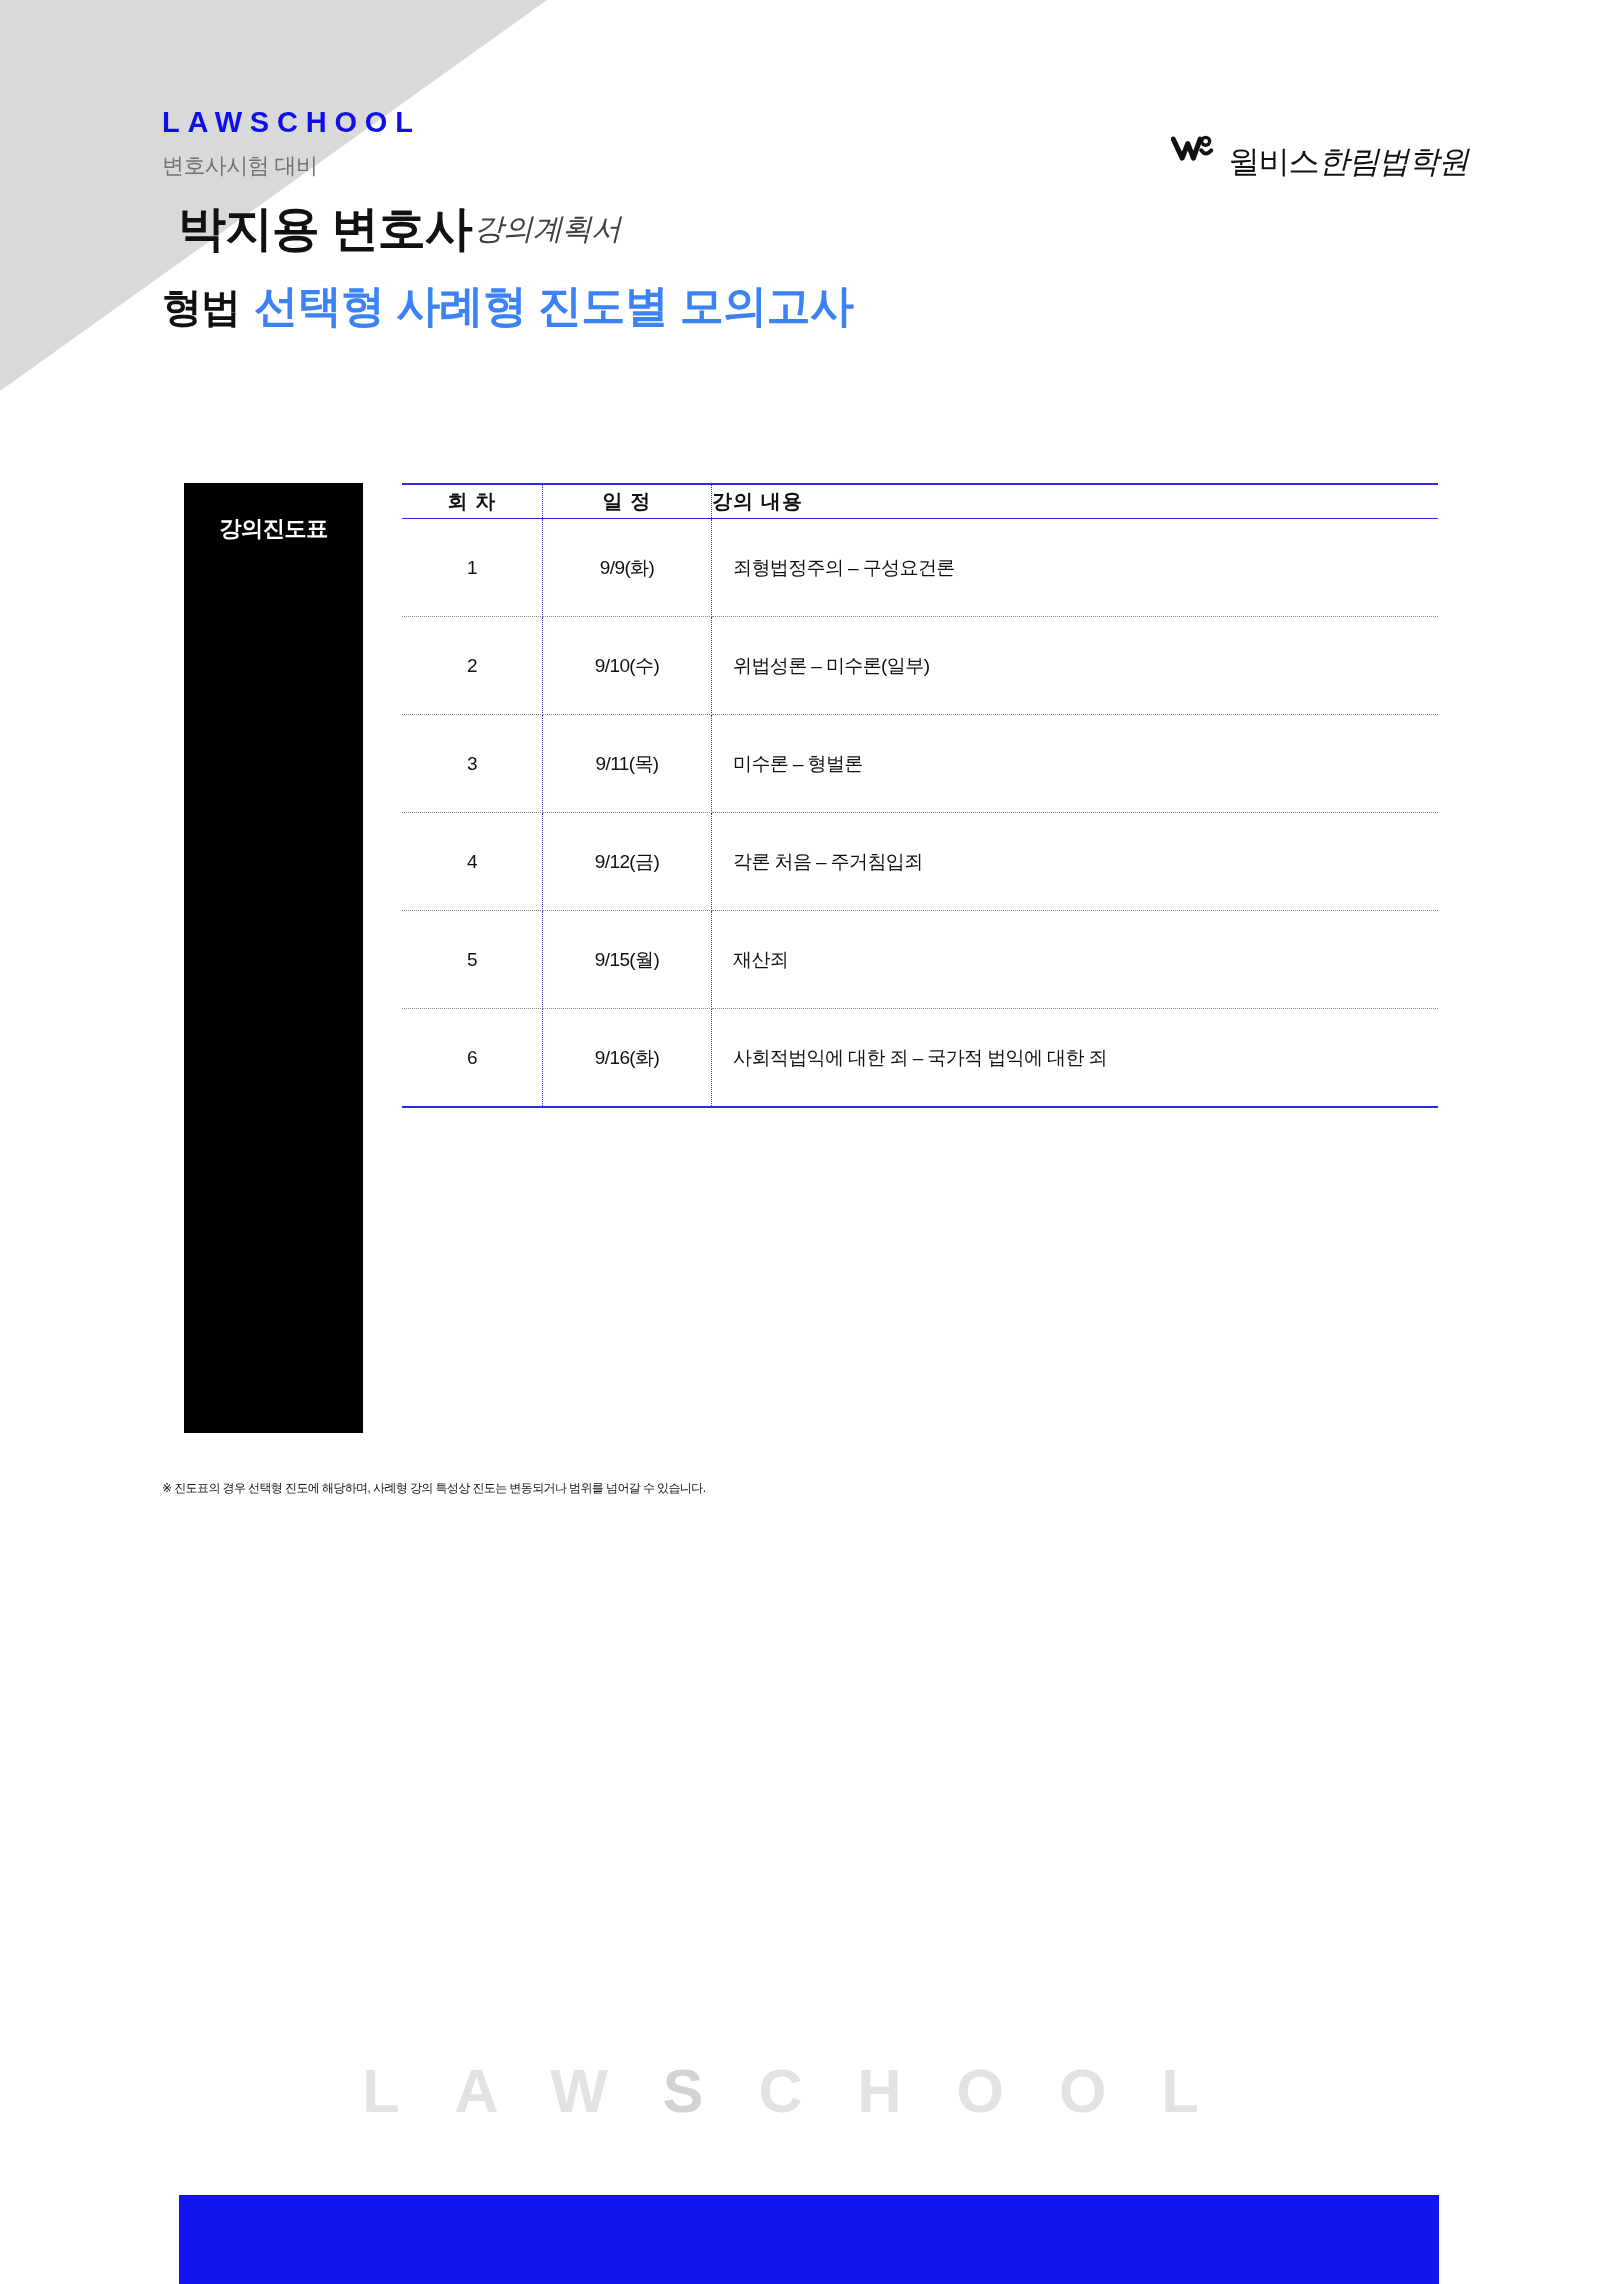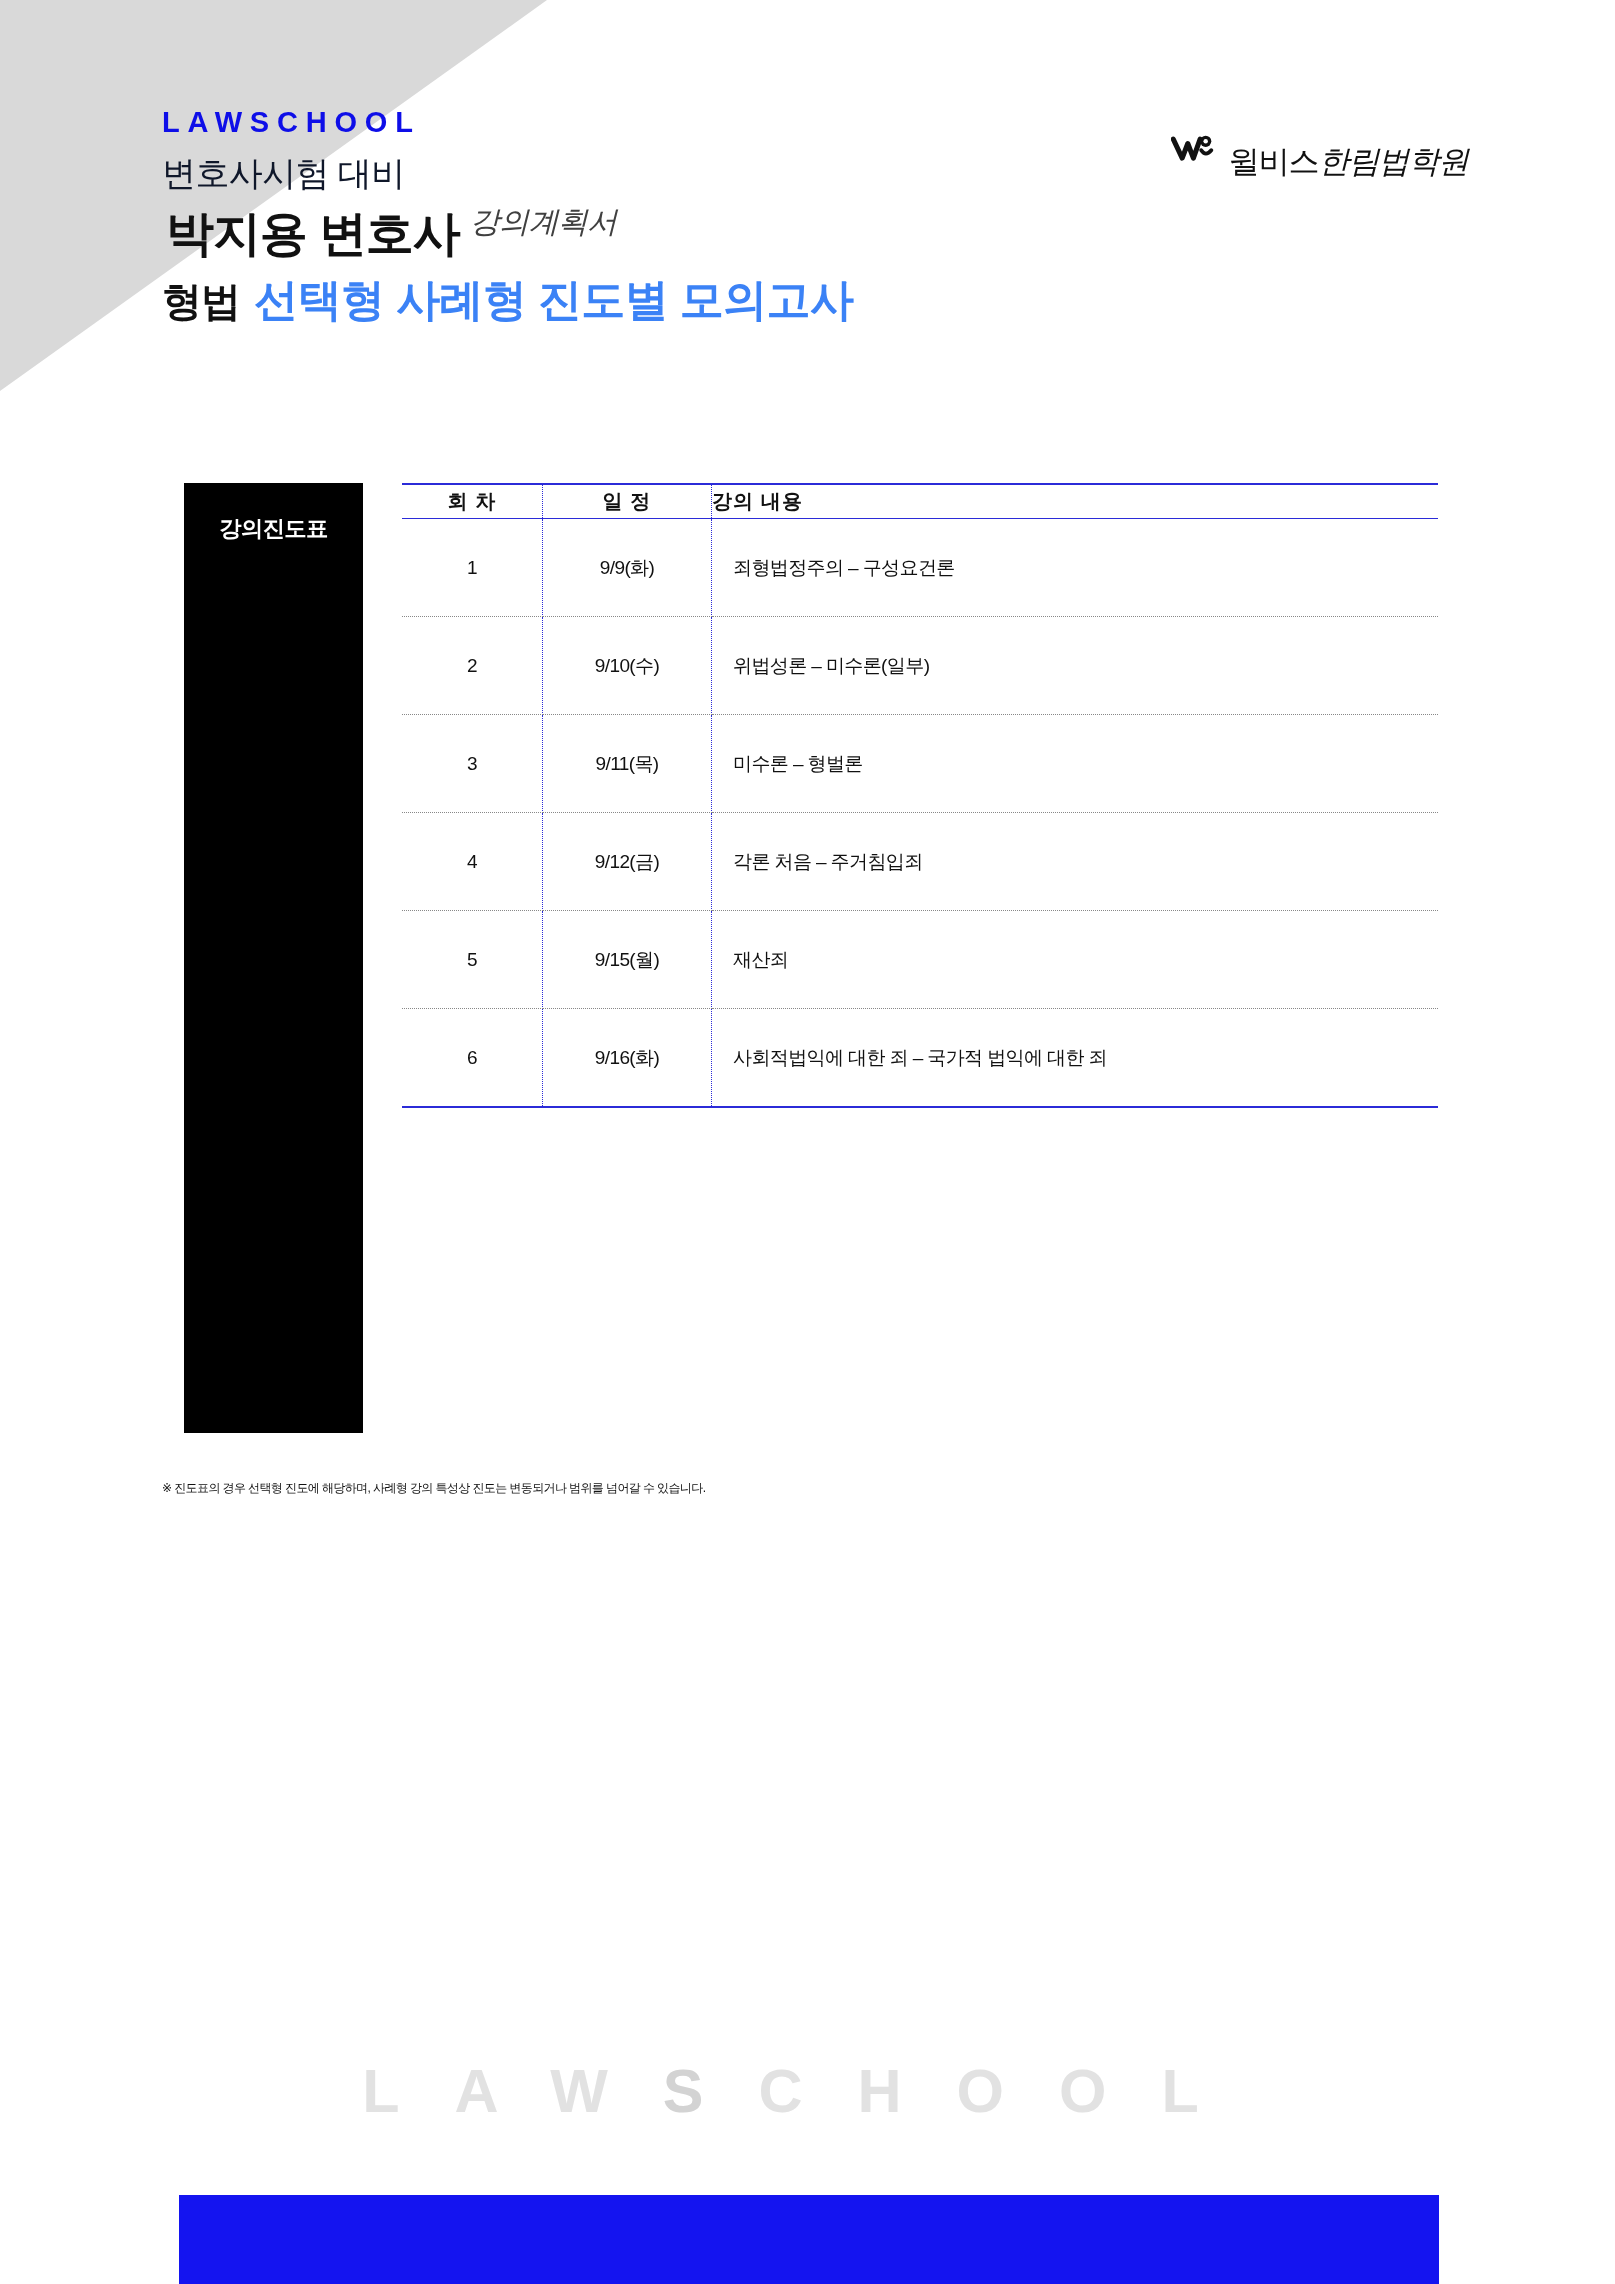--- a/index.html
+++ b/index.html
@@ -38,30 +38,30 @@
     width: 1296px;
   }
   .lawschool-word {
     font-size: 29px;
     font-weight: bold;
     letter-spacing: 7.8px;
     color: #0e0ee8;
     margin: 0 0 12.3px 0;
   }
   .sub-line {
-    font-size: 34px;
-    color: #0f172a;
+    font-size: 22px;
+    color: #737373;
     margin: 0 0 4.5px 0;
     letter-spacing: -0.6px;
   }
   .name-line {
-    margin: 4px;
+    margin: 16px;
     display: flex;
-    align-items: flex-start;
-    gap: 10px;
+    align-items: center;
+    gap: 2px;
   }
   .lecturer-name {
     font-size: 48px;
     font-weight: bold;
     color: #111111;
     letter-spacing: -1.1px;
   }
   .plan-label {
     font-size: 30px;
     color: #404040;

